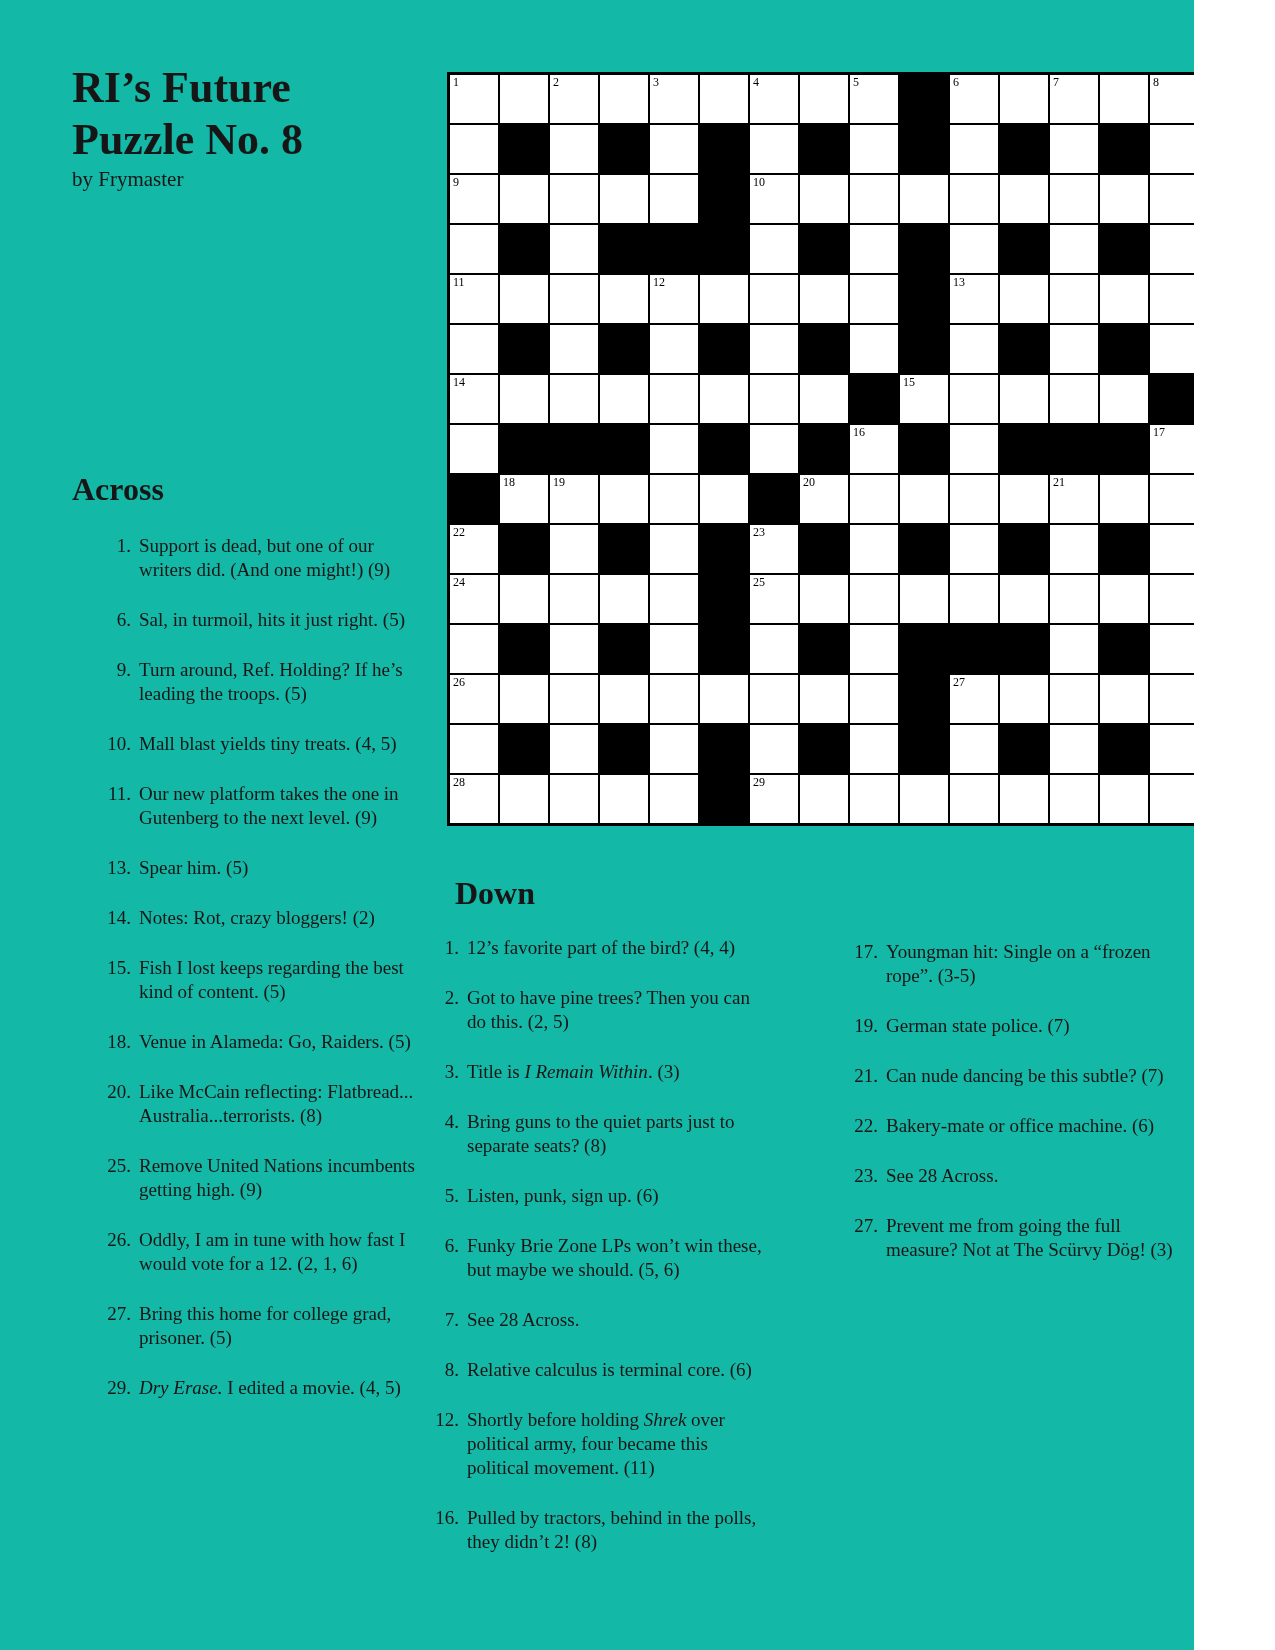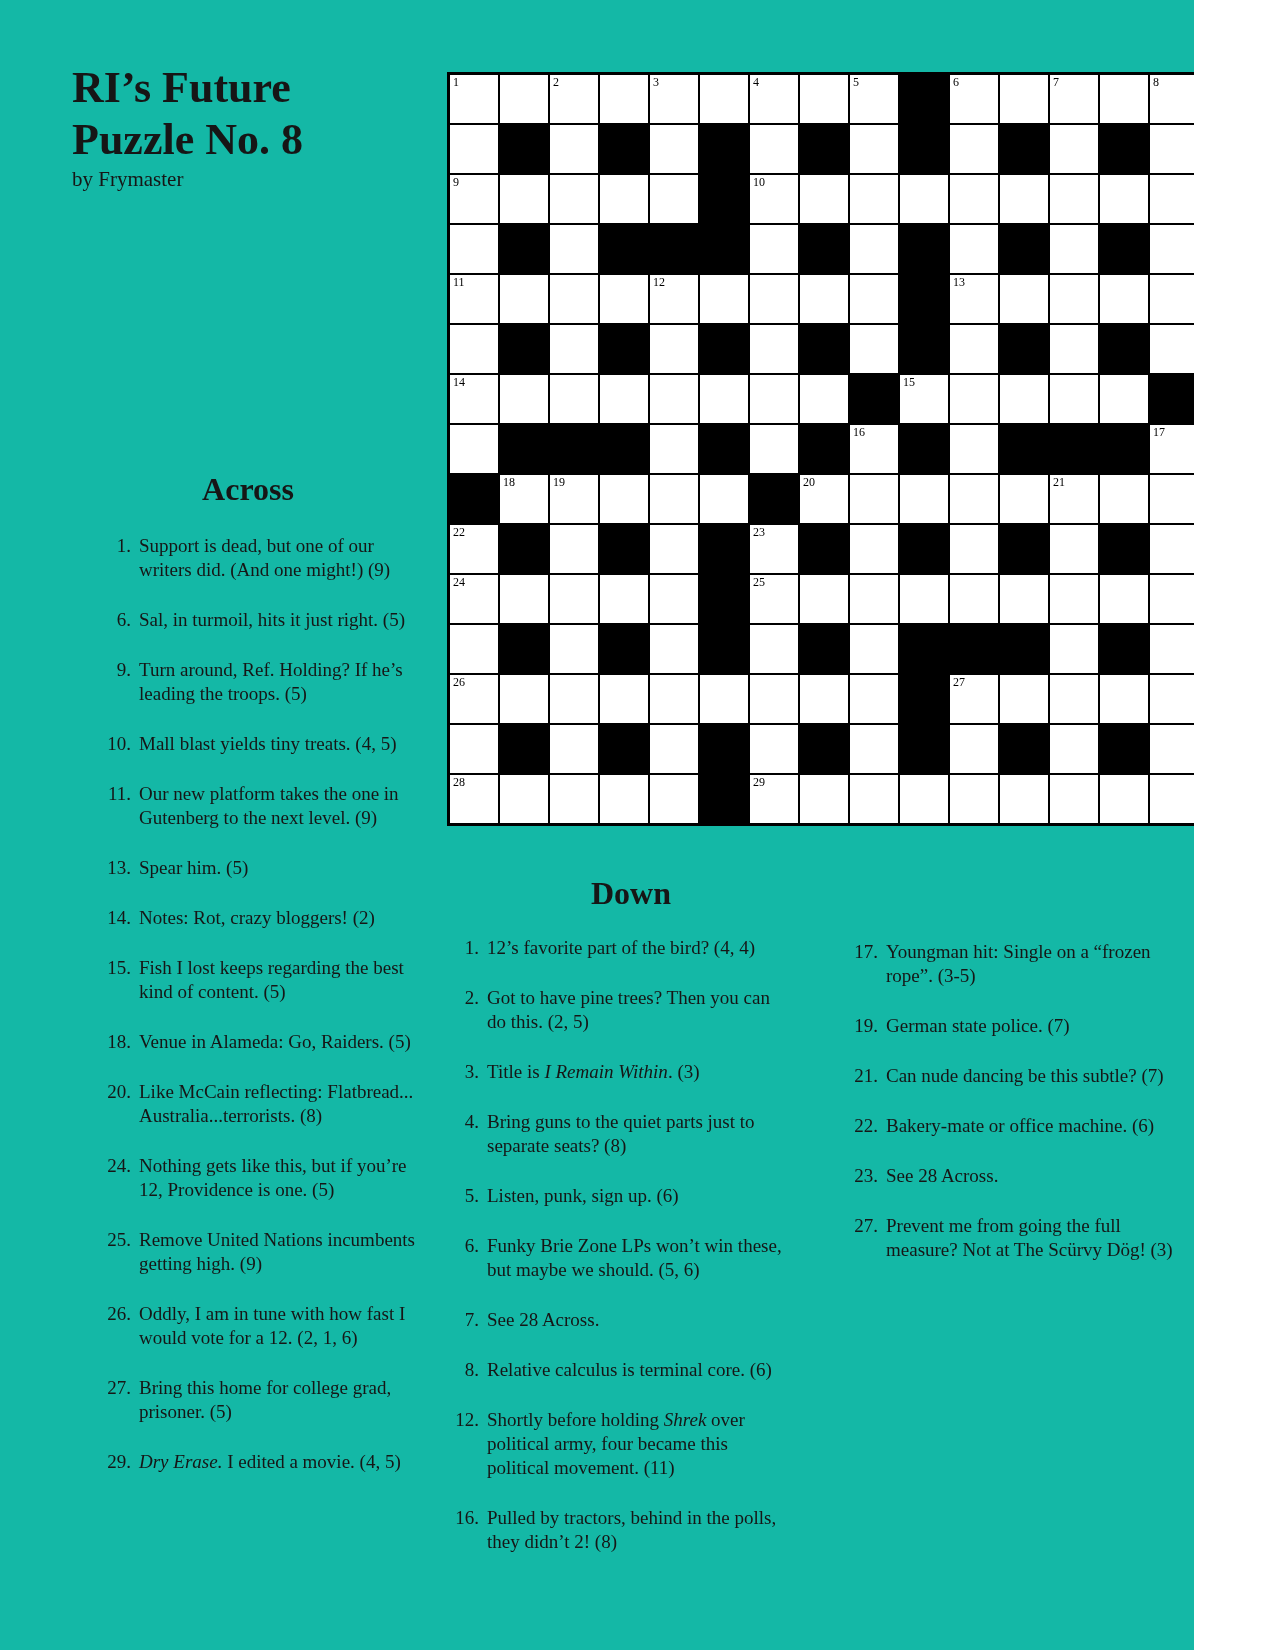--- a/index.html
+++ b/index.html
@@ -33,28 +33,28 @@
   .cellnum {
     position: absolute; top: 1px; left: 3px;
     font-size: 12px; line-height: 13px;
     font-family: "Liberation Serif", "DejaVu Serif", serif;
     color: #000;
   }
 
   .heading {
     position: absolute;
     font-size: 32px; font-weight: bold; line-height: 38px;
-    text-align: center; color: #161616;
+    color: #161616;
   }
   #across-heading { left: 72px;  top: 470px; width: 352px; }
   #down-heading   { left: 455px; top: 874px; width: 352px; }
 
   .clues { position: absolute; font-size: 19px; line-height: 24px; color: #161616; }
   #across-clues  { left: 72px;  top: 534px; width: 362px; margin-left: 21px; }
-  #down-clues-1  { left: 441px; top: 936px; width: 390px; font-family: Liberation Serif, serif; }
+  #down-clues-1  { left: 421px; top: 936px; width: 390px; font-family: Liberation Serif, serif; }
   #down-clues-2  { left: 840px; top: 940px; width: 370px; }
 
   .clue { margin: 0 0 26px 0; padding-left: 46px; text-indent: -46px; }
   .cnum {
     display: inline-block; min-width: 38px; text-align: right;
     margin-right: 8px; text-indent: 0; vertical-align: top;
   }
   .ctext { white-space: pre-line; }
 </style>
 </head>
@@ -364,22 +364,20 @@
       <p class="clue"><span class="cnum">10.</span><span class="ctext"><span>Mall blast yields tiny treats. (4, 5)</span></span></p>
       <p class="clue"><span class="cnum">11.</span><span class="ctext"><span>Our new platform takes the one in
 Gutenberg to the next level. (9)</span></span></p>
       <p class="clue"><span class="cnum">13.</span><span class="ctext"><span>Spear him. (5)</span></span></p>
       <p class="clue"><span class="cnum">14.</span><span class="ctext"><span>Notes: Rot, crazy bloggers! (2)</span></span></p>
       <p class="clue"><span class="cnum">15.</span><span class="ctext"><span>Fish I lost keeps regarding the best
 kind of content. (5)</span></span></p>
       <p class="clue"><span class="cnum">18.</span><span class="ctext"><span>Venue in Alameda: Go, Raiders. (5)</span></span></p>
       <p class="clue"><span class="cnum">20.</span><span class="ctext"><span>Like McCain reflecting: Flatbread...
 Australia...terrorists.  (8)</span></span></p>
-      <p class="clue"><span class="cnum">24.</span><span class="ctext"><span>Nothing gets like this, but if you’re
-12, Providence is one. (5)</span></span></p>
       <p class="clue"><span class="cnum">25.</span><span class="ctext"><span>Remove United Nations incumbents
 getting high. (9)</span></span></p>
       <p class="clue"><span class="cnum">26.</span><span class="ctext"><span>Oddly, I am in tune with how fast I
 would vote for a 12. (2, 1, 6)</span></span></p>
       <p class="clue"><span class="cnum">27.</span><span class="ctext"><span>Bring this home for college grad,
 prisoner. (5)</span></span></p>
       <p class="clue"><span class="cnum">29.</span><span class="ctext"><i>Dry Erase.</i><span> I edited a movie. (4, 5)</span></span></p>
     </div>
 
   <div class="heading" id="down-heading">Down</div>

